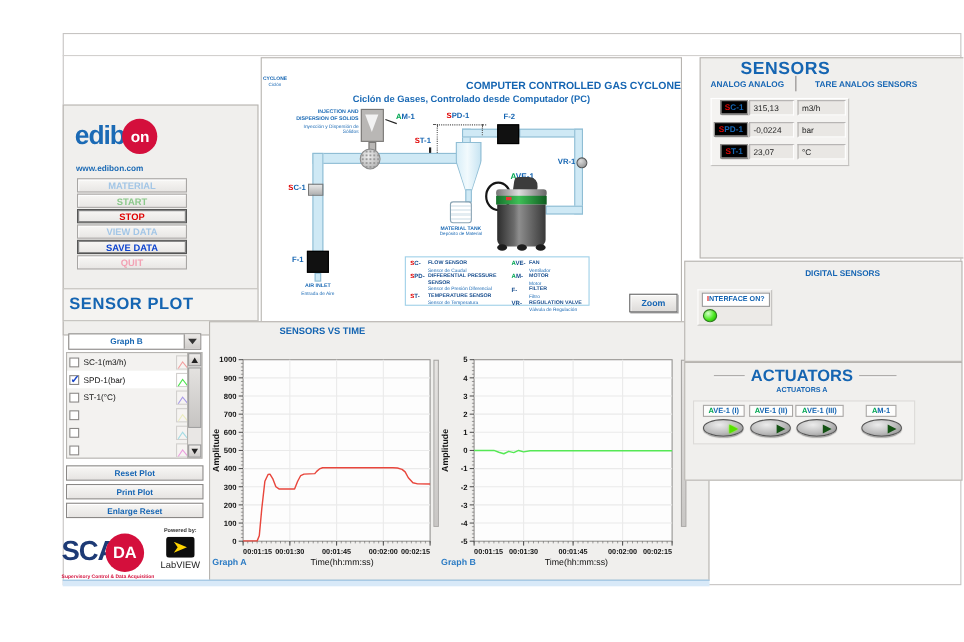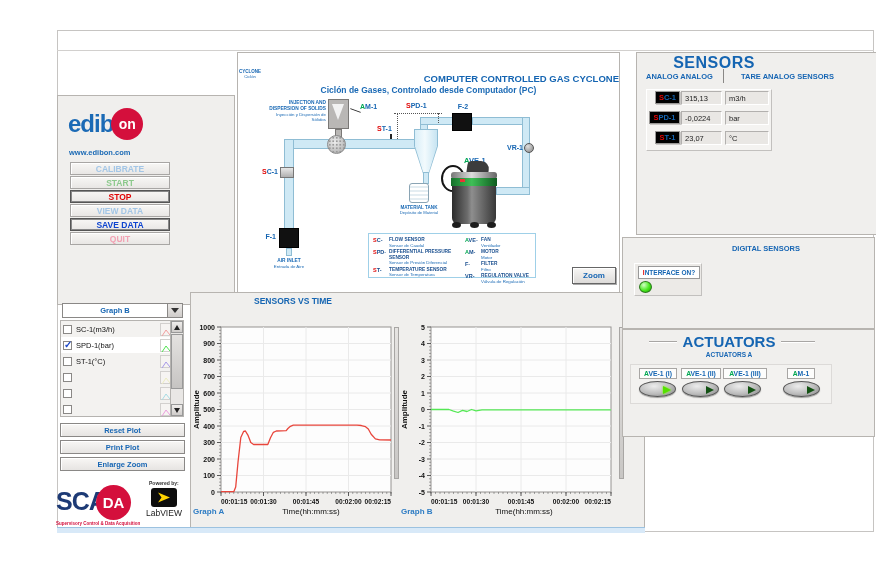--- a/index.html
+++ b/index.html
@@ -123,28 +123,31 @@
 <div class="stage">
   <div class="win-frame"></div>
   <div class="hline-top"></div>
 
   <div class="panel left-panel">
     <div class="brand">
       <span class="brand-text">edib</span>
       <span class="brand-circle">on</span>
     </div>
     <div class="website">www.edibon.com</div>
-    <div class="sbtn c-paleblue" style="top:66px;">CALIBRATE</div>
+    <div class="sbtn c-paleblue" style="top:66px;">MATERIAL</div>
     <div class="sbtn c-palegreen" style="top:80px;">START</div>
     <div class="sbtn c-red strong" style="top:94px;">STOP</div>
     <div class="sbtn c-paleblue" style="top:108px;">VIEW DATA</div>
     <div class="sbtn c-blue strong" style="top:122px;">SAVE DATA</div>
     <div class="sbtn c-pink" style="top:136px;">QUIT</div>
   </div>
 
+  <div class="panel sp-header">
+    <div class="sp-title">SENSOR PLOT</div>
+  </div>
 
   <div class="dropdown">
     <div class="dd-label">Graph B</div>
     <div class="dd-btn">
         <div class="dd-tri"></div>
       </div>
   </div>
 
   <div class="chan-list">
     <div class="chan-row">
@@ -195,21 +198,21 @@
         <div class="tri-up"></div>
       </div>
     <div class="vs-thumb"></div>
     <div class="vs-btn" style="bottom:0;">
         <div class="tri-dn"></div>
       </div>
   </div>
 
   <div class="plot-btn" style="top:423px;">Reset Plot</div>
   <div class="plot-btn" style="top:440px;">Print Plot</div>
-  <div class="plot-btn" style="top:457px;">Enlarge Zoom</div>
+  <div class="plot-btn" style="top:457px;">Enlarge Reset</div>
 
   <div class="scada-sca">SCA</div>
   <div class="scada-da">DA</div>
   <div class="scada-tag">Supervisory Control &amp; Data Acquisition</div>
   <div class="powered">Powered by:</div>
   <div class="lv-box">
     <svg width="26" height="19" viewBox="0 0 26 19">
         <rect x="0" y="0" width="26" height="19" rx="3" fill="#0d0d0d"></rect>
         <polygon points="7,4.5 19,9.5 7,14.5 10.5,9.5" fill="#ffd400"></polygon>
       </svg>

